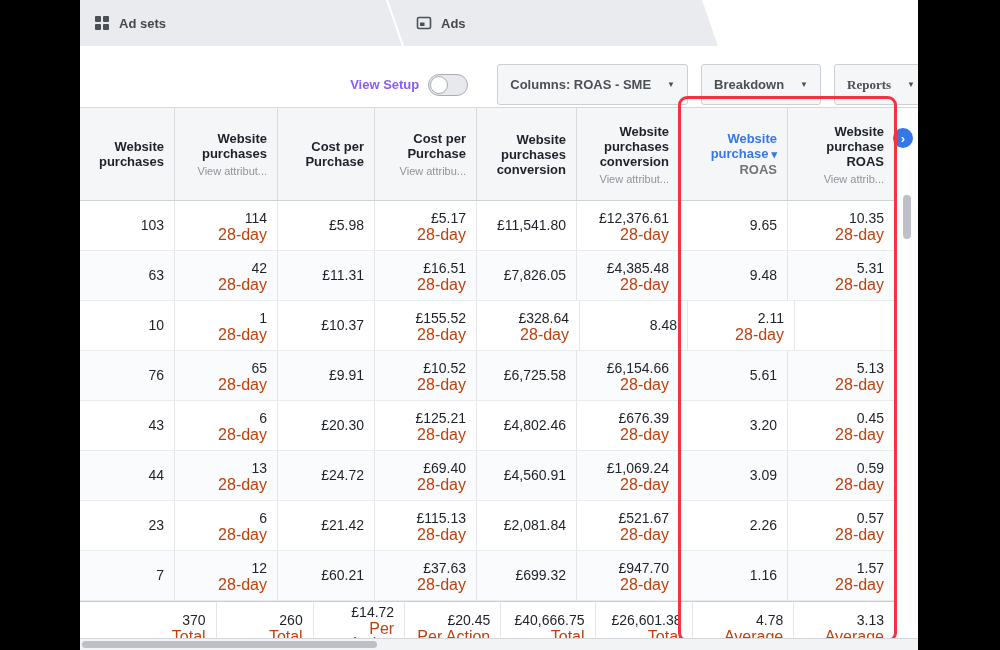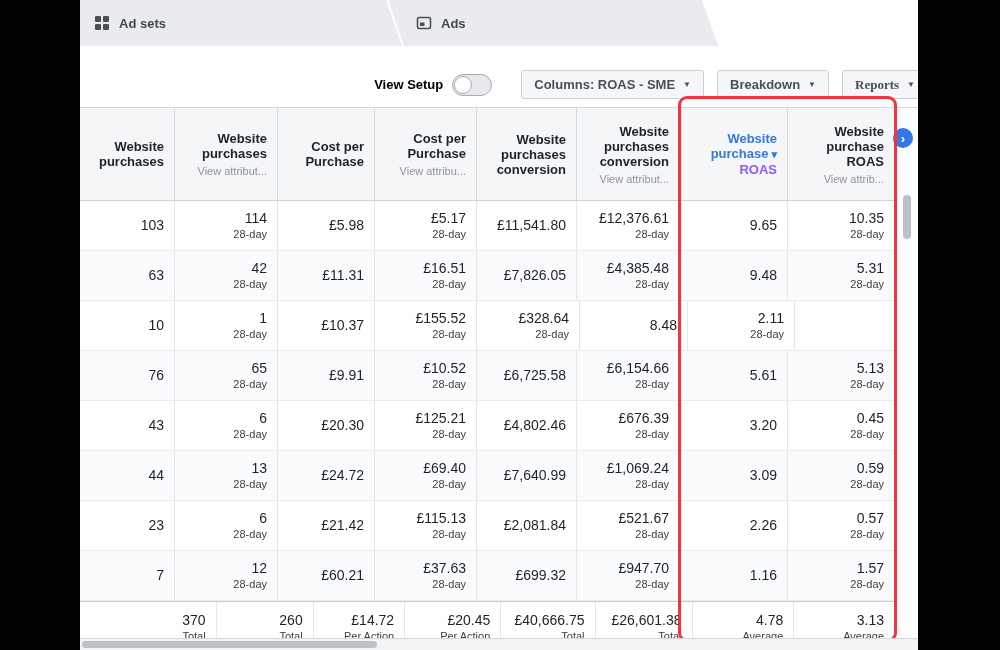--- a/index.html
+++ b/index.html
@@ -12,42 +12,42 @@
   
   .tabbar { position:relative; height:62px; background:#fff; }
   .tab { position:absolute; top:0; height:46px; background:#e9ebee; display:flex; align-items:center; padding-left:14px; }
   .tab1 { left:0; width:322px; clip-path:polygon(0 0, calc(100% - 16px) 0, 100% 100%, 0 100%); }
   .tab2 { left:308px; width:330px; clip-path:polygon(0 0, calc(100% - 16px) 0, 100% 100%, 16px 100%); padding-left:28px; }
   .ticon { display:inline-flex; margin-right:9px; }
   .tab-label { font-size:13px; font-weight:bold; color:#444950; }
 
   
   .toolbar { display:flex; align-items:center; justify-content:flex-end; height:46px; background:#fff; border-bottom:1px solid #d4d7dc; position:relative; z-index:1; }
-  .vs-label { font-size:13px; font-weight:bold; color:#000000; margin-right:9px; }
+  .vs-label { font-size:13px; font-weight:bold; color:#8b5cf6; margin-right:9px; }
   .toggle { width:40px; height:22px; border-radius:12px; background:#e7e9ec; border:1px solid #a9adb3; position:relative; display:inline-block; margin-right:16px; }
   .knob { position:absolute; left:1px; top:1px; width:18px; height:18px; border-radius:50%; background:#fff; border:1px solid #a9adb3; }
-  .tbtn { display:inline-flex; align-items:center; gap:8px; height:29px; padding:0 12px; background:#f5f6f7; border:1px solid #ccd0d5; border-radius:3px; font-family:inherit; font-size:13px; font-weight:bold; color:#4b4f56; margin-left:13px; cursor:pointer; }
+  .tbtn { display:inline-flex; align-items:center; gap:16px; height:41px; padding:0 12px; background:#f5f6f7; border:1px solid #ccd0d5; border-radius:3px; font-family:inherit; font-size:13px; font-weight:bold; color:#4b4f56; margin-left:13px; cursor:pointer; }
   .caret { font-size:8px; color:#4b4f56; }
   .tbtn-last { margin-right:-10px;font-family:Liberation Serif, serif; }
 
   
   .thead { display:flex; width:815px; height:93px; background:#f5f6f7; border-bottom:1px solid #cfd3d8; }
   .th { display:flex; flex-direction:column; justify-content:center; align-items:flex-end; text-align:right; padding:6px 10px; border-right:1px solid #d8dbdf; overflow:hidden; cursor:pointer; }
   .th-title { font-size:13px; font-weight:bold; color:#1d2129; line-height:15px; }
   .th-sub { font-size:11px; color:#90949c; margin-top:4px; }
   .th-blue .th-title { color:#3578e5; }
   .sort-caret { font-size:11px; color:#3578e5; margin-left:3px; }
 
   .tbody { width:815px; }
   .tr { display:flex; height:50px; background:#fff; border-bottom:1px solid #e9ebee; }
   .tr.alt { background:#fafbfc; }
   .tr.total { height:52px; background:#fff; border-top:1px solid #c9cdd2; border-bottom:none;padding-left:47px; }
   .td { display:flex; flex-direction:column; justify-content:center; align-items:flex-end; text-align:right; padding:4px 10px; border-right:1px solid #e4e6ea; overflow:hidden; }
   .td-val { font-size:14px; color:#1d2129; line-height:17px; }
-  .td-sub { font-size:11px; color:#404040; line-height:15px; }
+  .td-sub { font-size:16px; color:#c2410c; line-height:15px; }
 
   
   .c0{width:95px} .c1{width:103px} .c2{width:97px} .c3{width:102px}
   .c4{width:100px} .c5{width:103px} .c6{width:108px} .c7{width:107px}
 
   
   .red-box { position:absolute; left:678px; top:96px; width:219px; height:546px; border:3px solid #f5333f; border-radius:9px; pointer-events:none; z-index:40; }
   .col-arrow { position:absolute; left:893px; top:128px; width:20px; height:20px; border-radius:50%; background:#3578e5; color:#fff; display:flex; align-items:center; justify-content:center; z-index:35; cursor:pointer; }
   .col-arrow span { font-size:13px; font-weight:bold; line-height:1; }
   .vscroll { position:absolute; left:903px; top:195px; width:8px; height:44px; border-radius:4px; background:#bdc1c7; z-index:30; }
@@ -121,21 +121,21 @@
         </div>
         <div class="th c4">
           <div class="th-title">Website purchases conversion</div>
         </div>
         <div class="th c5">
           <div class="th-title">Website purchases conversion</div>
           <div class="th-sub">View attribut...</div>
         </div>
         <div class="th c6 th-blue">
           <div class="th-title" style="color: rgb(53, 120, 229);">Website purchase<span class="sort-caret" style="color: rgb(53, 120, 229);">▾</span></div>
-          <div class="th-title" style="color: #8b5cf6;">ROAS</div>
+          <div class="th-title" style="color: #737373;">ROAS</div>
         </div>
         <div class="th c7">
           <div class="th-title">Website purchase ROAS</div>
           <div class="th-sub">View attrib...</div>
         </div>
       </div>
     <div class="tbody">
         <div class="tr">
           <div class="td c0">
             <div class="td-val">103</div>
@@ -292,21 +292,21 @@
             <div class="td-sub">28-day</div>
           </div>
           <div class="td c2">
             <div class="td-val">£24.72</div>
           </div>
           <div class="td c3">
             <div class="td-val">£69.40</div>
             <div class="td-sub">28-day</div>
           </div>
           <div class="td c4">
-            <div class="td-val">£7,640.99</div>
+            <div class="td-val">£4,560.91</div>
           </div>
           <div class="td c5">
             <div class="td-val">£1,069.24</div>
             <div class="td-sub">28-day</div>
           </div>
           <div class="td c6">
             <div class="td-val">3.09</div>
           </div>
           <div class="td c7">
             <div class="td-val">0.59</div>

